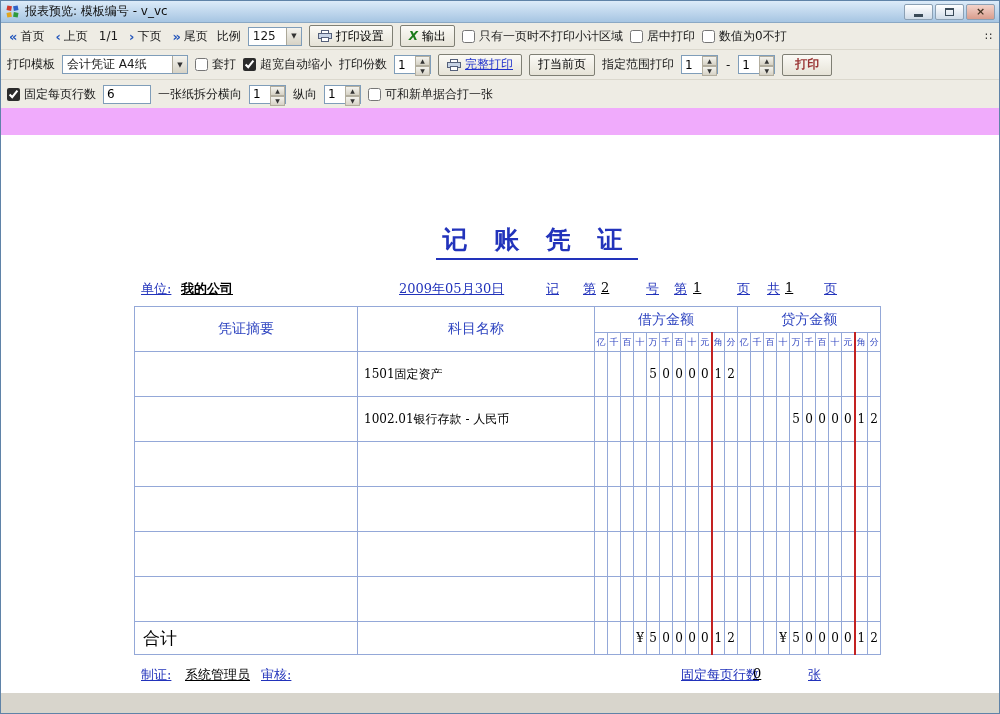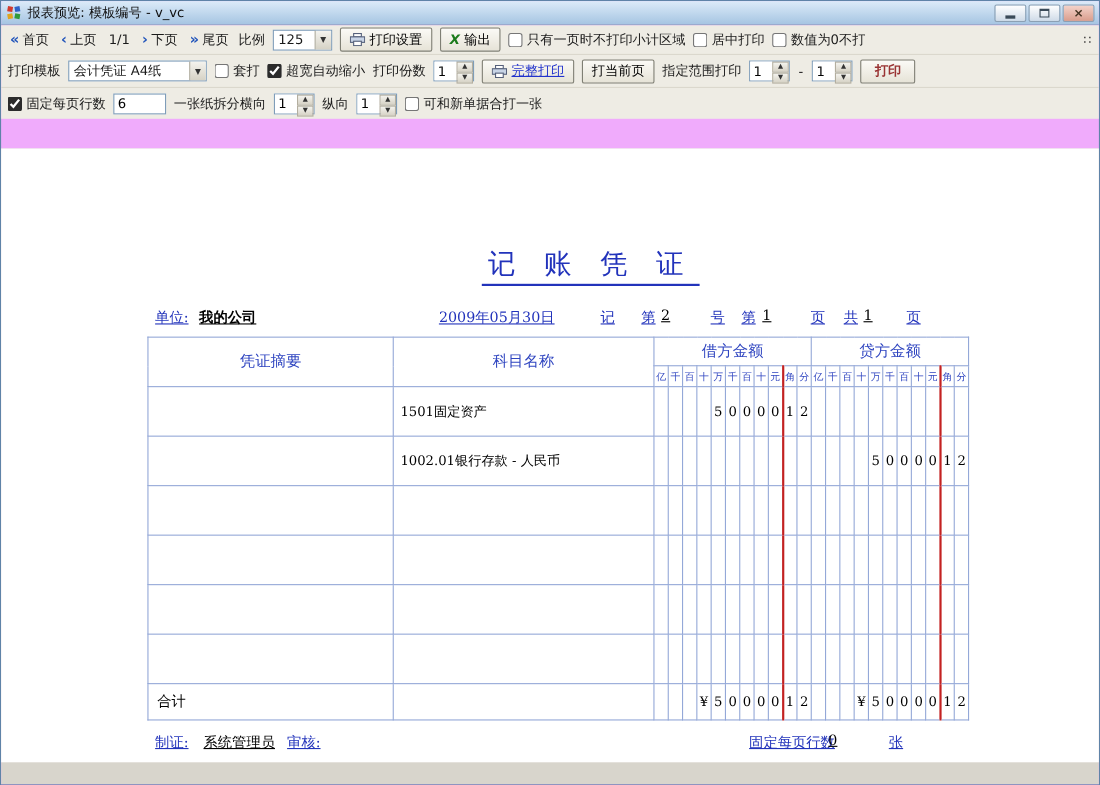--- a/index.html
+++ b/index.html
@@ -55,39 +55,39 @@
     display:flex; align-items:flex-end; padding-left:3px; border-top:1px solid #cac6ba; }
   .tab { height:21px; padding:3px 10px 0; font-size:12px; background:#e9e6dc; color:#222;
     border:1px solid #8a9192; border-bottom:none; border-radius:3px 3px 0 0; margin-right:1px; cursor:default; }
   .tab.active { background:#fdfdfa; height:25px; padding-top:5px; }
 
   
   .preview { position:absolute; top:134px; left:0; right:0; bottom:0; background:#d8d5cc; }
   .page { position:relative; width:100%; height:558px; background:#fff;
     font-family:"DejaVu Serif","Liberation Serif",serif; overflow:hidden; }
   .voucher-title { position:absolute; top:88px; left:0; width:100%; text-align:center; }
-  .voucher-title .t { display:inline-block; margin-left:74px; font-size:25px; font-weight:normal;
+  .voucher-title .t { display:inline-block; margin-left:74px; font-size:25px; font-weight:bold;
     letter-spacing:9px; color:#2233bb; border-bottom:2px solid #2233bb; padding:0 6px 2px; }
   .hline, .fline { position:absolute; left:0; width:100%; height:20px; font-size:13px; }
   .hline { top:145px; }
   .fline { top:531px; }
   .hline span, .fline span { position:absolute; white-space:nowrap;text-decoration:underline; }
   .blue { color:#2233bb; }
   .val { color:#000; }
   .bold { font-weight:bold; }
 
   
   .voucher-table { position:absolute; left:133px; top:171px; width:746px;
     border-collapse:collapse; table-layout:fixed; }
   .voucher-table th, .voucher-table td { border:1px solid #94a8d8; padding:0; overflow:hidden; }
   .voucher-table thead .main { height:26px; font-size:14px; font-weight:normal; color:#2f45c0; text-align:center; }
   .voucher-table th.dh { height:19px; font-size:9px; font-weight:normal; color:#2f45c0; text-align:center; }
   .voucher-table tbody tr.data-row { height:45px; }
   .voucher-table tbody tr.total-row { height:33px; }
-  .voucher-table td.c-sum { text-align:left; padding-left:8px; font-size:13px; color:#000; }
+  .voucher-table td.c-sum { text-align:left; padding-left:8px; font-size:17px; color:#000; }
   .voucher-table td.c-acc { text-align:left; padding-left:6px; font-size:12px; color:#000; }
   .voucher-table td.dig { text-align:center; font-size:12px; color:#000; }
   .voucher-table .red { border-left:2px solid #c32222; }
 </style>
 </head>
 <body>
 
 <div class="window">
 
   <div class="titlebar">

